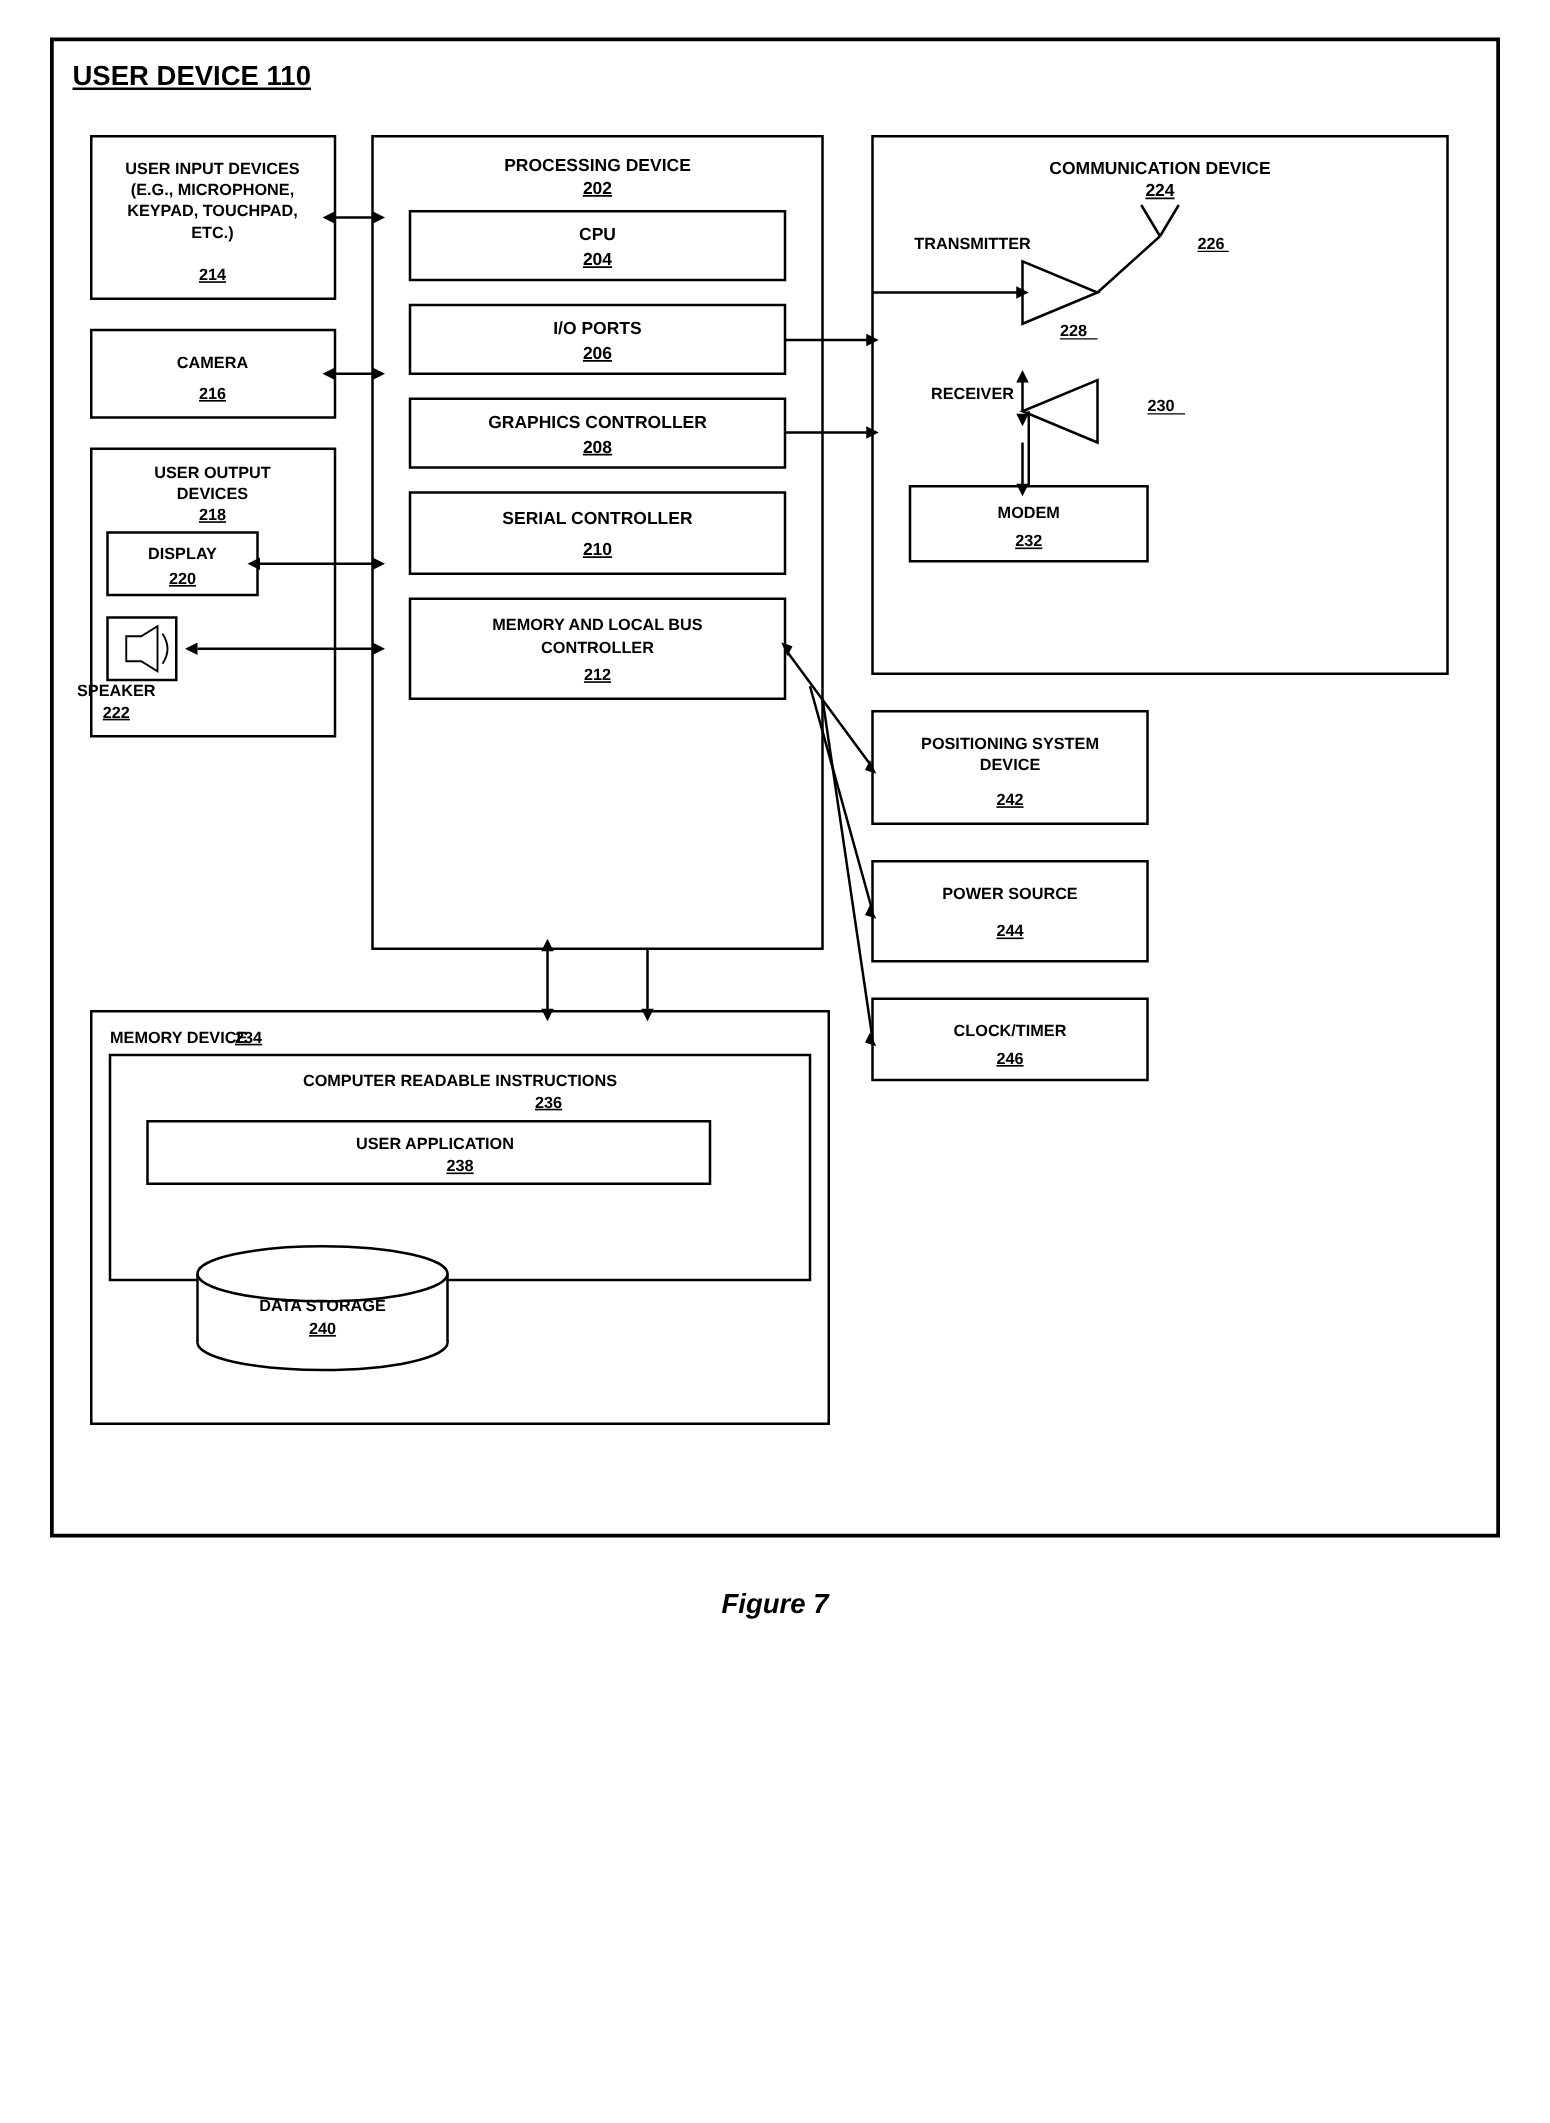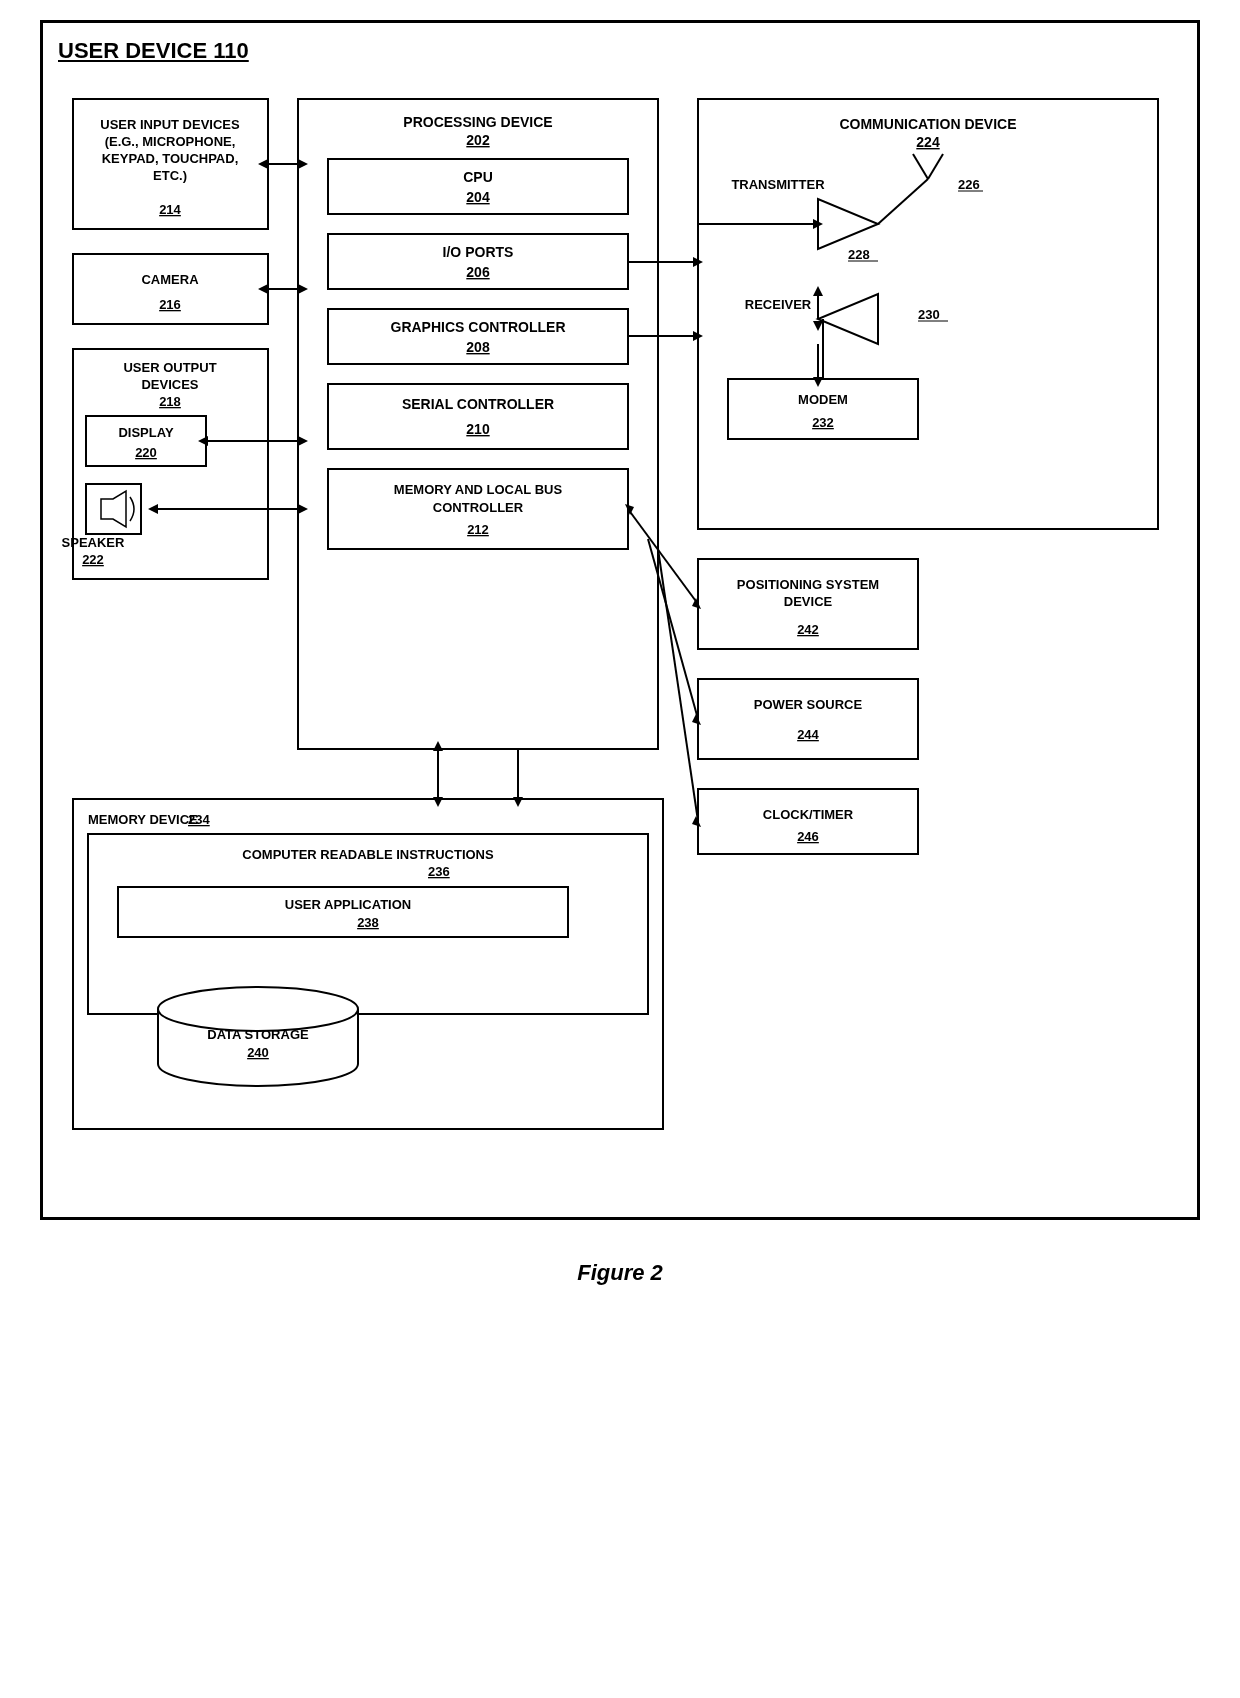--- a/index.html
+++ b/index.html
@@ -13,20 +13,21 @@
       align-items: center;
       padding: 20px;
     }
 
     .diagram-outer {
       border: 3px solid #000;
       width: 1160px;
       min-height: 1200px;
       padding: 15px;
       position: relative;
+      margin-top: 10px;
     }
 
     .diagram-title {
       font-size: 22px;
       font-weight: bold;
       text-decoration: underline;
       margin-bottom: 15px;
       display: inline-block;
     }
 
@@ -213,13 +214,13 @@
 
     <line x1="460" y1="670" x2="460" y2="720" stroke="black" stroke-width="2"></line>
     <polygon points="455,718 460,728 465,718" fill="black"></polygon>
 
     <line x1="765" y1="240" x2="765" y2="300" stroke="black" stroke-width="2"></line>
 
   </svg>
 
 </div>
 
-<div class="figure-caption">Figure 2</div>
+<div class="figure-caption">Figure 7</div>
 
 </body></html>

